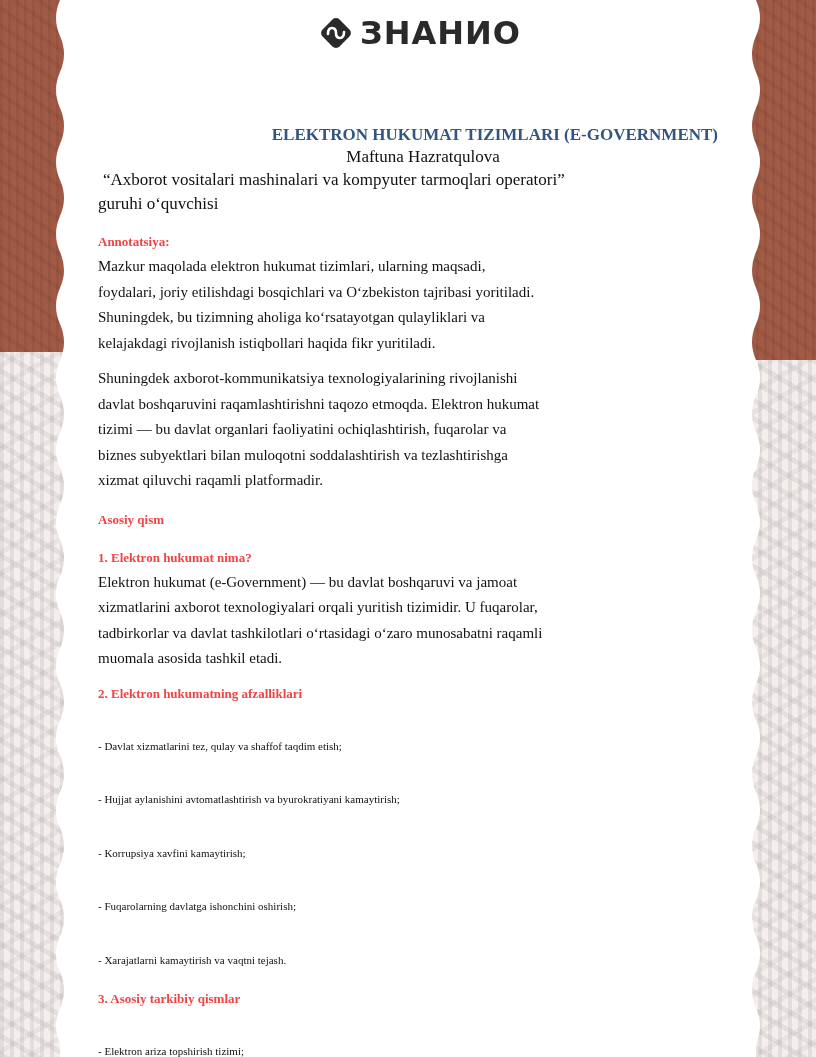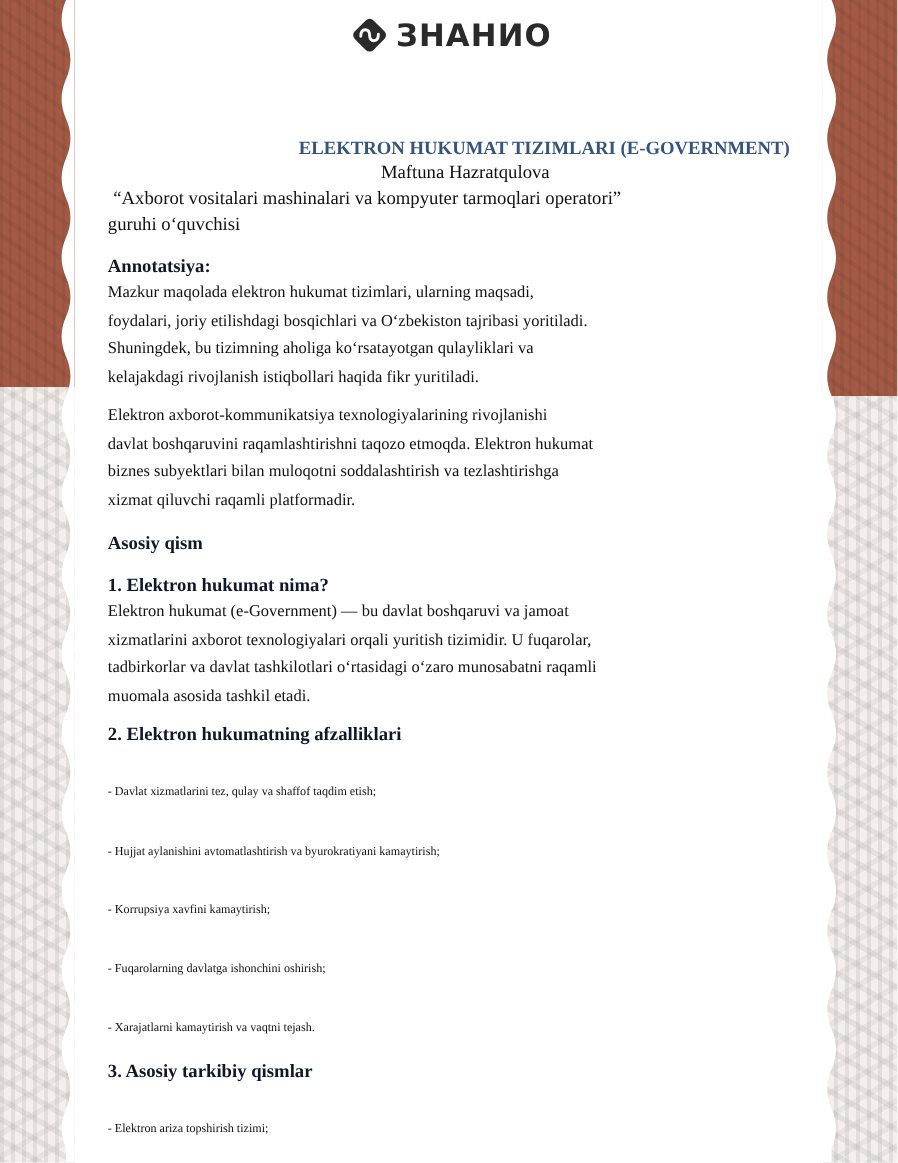--- a/index.html
+++ b/index.html
@@ -31,33 +31,33 @@
   }
   .border svg.wave { position: absolute; top: 0; height: 1057px; width: 20px; }
   .border.left svg.wave { right: 0; }
   .border.right svg.wave { left: 0; }
 
   .logo {
     position: absolute; top: 14px; left: 318px; display: flex; align-items: center; gap: 6px;
   }
   .logo-mark { width: 36px; height: 36px; }
   .logo-text {
-    font-family: "DejaVu Sans", sans-serif; font-weight: bold; font-size: 28px;
+    font-family: "DejaVu Sans", sans-serif; font-weight: bold; font-size: 32px;
     color: #2a2a2a; letter-spacing: 1px;
   }
 
   .page { position: absolute; left: 98px; top: 123px; width: 620px; }
   .title {
     text-align: right; margin-left: 30px; font-weight: bold; color: #34557f;
     font-size: 17px; line-height: 24px;
   }
   .author { text-align: center; margin-left: 30px; font-size: 17px; line-height: 22px; margin-top: -1px; }
   .group { font-size: 17px; line-height: 24px; margin-top: 0; }
   .group .q { padding-left: 5px; }
-  .h { color: #0f172a; font-weight: bold; font-size: 17px; line-height: 24px; }
+  .h { color: #ef4444; font-weight: bold; font-size: 13px; line-height: 24px; }
   p { margin: 0; font-size: 15px; line-height: 25.5px; }
   .sec { margin-top: 10px; }
   .sec-gap { margin-top: 14px; }
   .list-item { font-size: 11px; line-height: 25.5px; margin-top: 28px; }
 </style>
 </head>
 <body>
 
 <div class="border left">
   <div class="brown"></div>
@@ -93,22 +93,23 @@
 
   <div class="sec-gap">
     <div class="h">Annotatsiya:</div>
     <p>Mazkur maqolada elektron hukumat tizimlari, ularning maqsadi,</p>
     <p>foydalari, joriy etilishdagi bosqichlari va O‘zbekiston tajribasi yoritiladi.</p>
     <p>Shuningdek, bu tizimning aholiga ko‘rsatayotgan qulayliklari va</p>
     <p>kelajakdagi rivojlanish istiqbollari haqida fikr yuritiladi.</p>
   </div>
 
   <div class="sec">
-    <p>Elektron axborot-kommunikatsiya texnologiyalarining rivojlanishi</p>
+    <p>Shuningdek axborot-kommunikatsiya texnologiyalarining rivojlanishi</p>
     <p>davlat boshqaruvini raqamlashtirishni taqozo etmoqda. Elektron hukumat</p>
+    <p>tizimi — bu davlat organlari faoliyatini ochiqlashtirish, fuqarolar va</p>
     <p>biznes subyektlari bilan muloqotni soddalashtirish va tezlashtirishga</p>
     <p>xizmat qiluvchi raqamli platformadir.</p>
   </div>
 
   <div class="sec-gap">
     <div class="h">Asosiy qism</div>
   </div>
 
   <div class="sec-gap">
     <div class="h">1. Elektron hukumat nima?</div>

